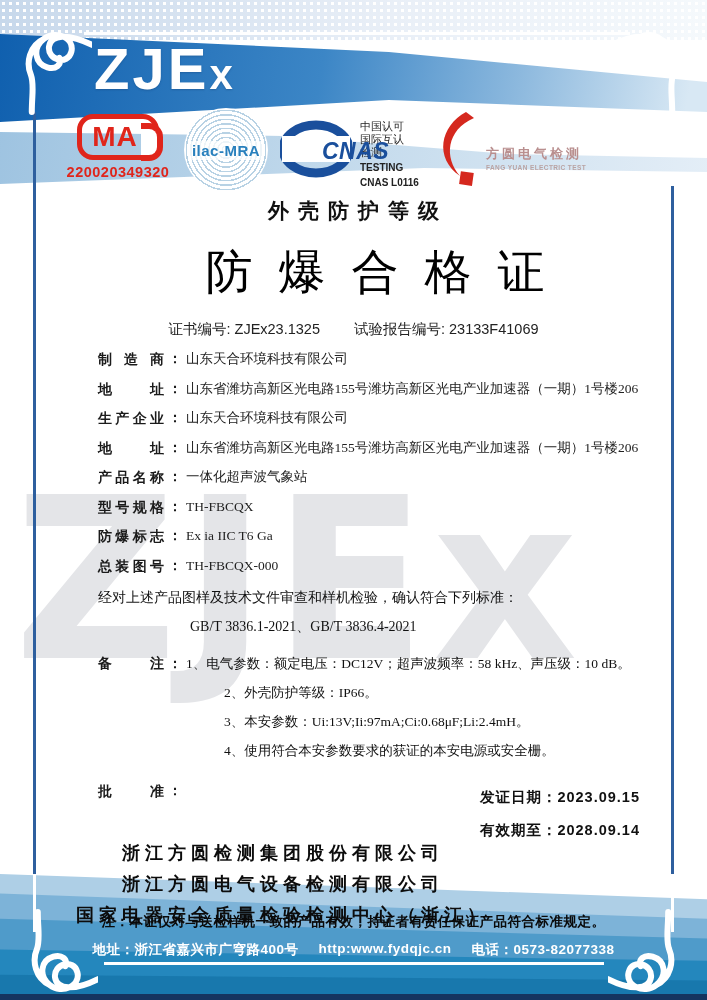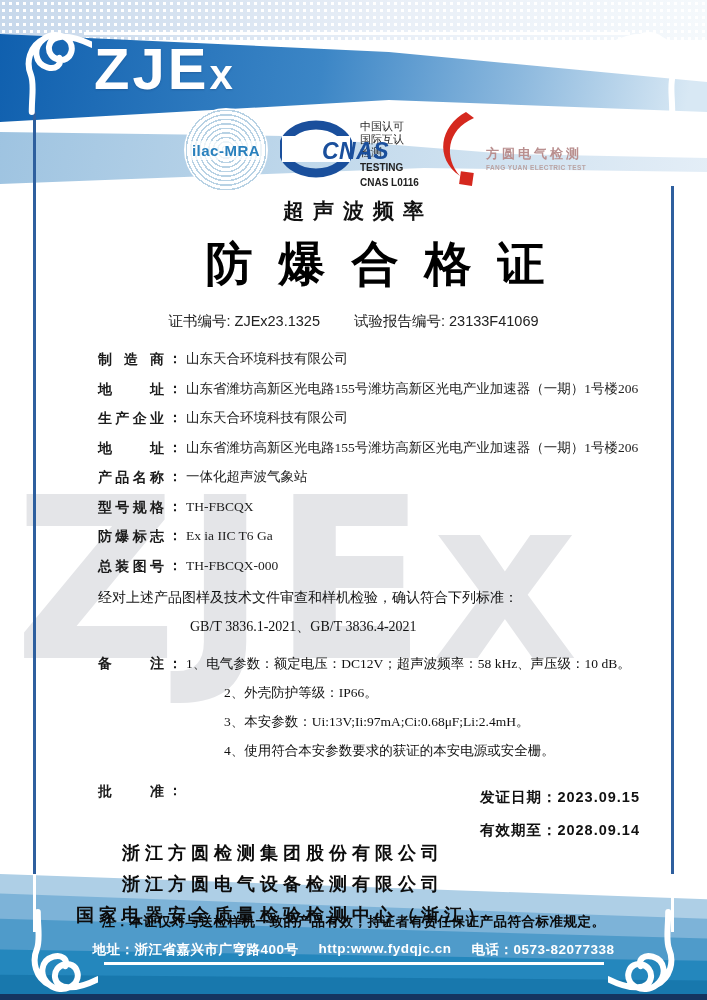--- a/index.html
+++ b/index.html
@@ -62,22 +62,22 @@
   .fl-bl{left:12px;top:908px;transform:scaleY(-1);}
   .fl-br{left:608px;top:908px;transform:scale(-1,-1);}
 
   
   .watermark{position:absolute;left:14px;top:468px;z-index:0;color:#e4e5e8;font-weight:bold;
         font-size:225px;line-height:1;letter-spacing:6px;font-family:"DejaVu Sans",sans-serif;}
 
   
   .titles{position:absolute;left:0;top:197px;width:707px;text-align:center;z-index:2;}
   .subtitle{font-size:21px;font-weight:bold;letter-spacing:9px;text-indent:9px;color:#111;}
-  .main-title{font-size:47px;font-weight:bold;letter-spacing:26px;text-indent:26px;color:#000;
-        margin-top:8px;padding-left:43px;}
+  .main-title{font-size:47px;font-weight:normal;letter-spacing:26px;text-indent:26px;color:#000;
+        margin-top:16px;padding-left:43px;}
   .cert-line{margin-top:16px;font-size:14.5px;color:#222;display:flex;justify-content:center;gap:34px;
         font-family:"Liberation Sans",sans-serif;}
 
   
   .content{position:absolute;left:98px;top:349px;width:542px;z-index:2;font-size:13.5px;}
   .frow{display:flex;align-items:flex-start;margin-bottom:9.5px;white-space:nowrap;line-height:20px;}
   .flabel{display:inline-block;width:66px;font-weight:bold;font-size:14px;text-align:justify;
         text-align-last:justify;flex:none;}
   .fcolon{flex:none;width:22px;text-align:center;font-weight:bold;}
   .fvalue{font-family:"Liberation Serif","DejaVu Serif",serif;color:#222;}
@@ -140,20 +140,24 @@
     <path d="M100,22 C72,8 52,10 50,24 C48,40 72,46 76,30 C80,14 58,4 44,15 C30,26 34,44 48,48 C58,51 65,45 62,37 M44,15 C27,23 23,43 29,57 C33,68 30,80 30,100" fill="none" stroke="#ffffff" stroke-width="7" stroke-linecap="round"></path>
   </svg>
   <svg class="flourish fl-bl" viewBox="0 0 100 100">
     <path d="M100,22 C72,8 52,10 50,24 C48,40 72,46 76,30 C80,14 58,4 44,15 C30,26 34,44 48,48 C58,51 65,45 62,37 M44,15 C27,23 23,43 29,57 C33,68 30,80 30,100" fill="none" stroke="#ffffff" stroke-width="7" stroke-linecap="round"></path>
   </svg>
   <svg class="flourish fl-br" viewBox="0 0 100 100">
     <path d="M100,22 C72,8 52,10 50,24 C48,40 72,46 76,30 C80,14 58,4 44,15 C30,26 34,44 48,48 C58,51 65,45 62,37 M44,15 C27,23 23,43 29,57 C33,68 30,80 30,100" fill="none" stroke="#ffffff" stroke-width="7" stroke-linecap="round"></path>
   </svg>
 
   <div class="logos">
+    <div class="cma">
+      <div class="cma-mark"><span>MA</span></div>
+      <div class="cma-num">220020349320</div>
+    </div>
     <div class="ilac">
       <span class="ilac-label">ilac-MRA</span>
     </div>
     <div class="cnas">
       <div class="cnas-mark">
         <svg width="72" height="58" viewBox="0 0 72 58">
           <ellipse cx="36" cy="29" rx="33" ry="24" fill="none" stroke="#1a4f9c" stroke-width="9"></ellipse>
           <rect x="2" y="16" width="68" height="26" fill="#ffffff"></rect>
         </svg>
         <span class="cnas-word">CNAS</span>
@@ -172,21 +176,21 @@
         <rect x="30" y="62" width="13" height="13" transform="rotate(8 36 68)" fill="#d5281e"></rect>
       </svg>
       <div class="fy-text">
         <div class="fy-name">方圆电气检测</div>
         <div class="fy-en">FANG YUAN ELECTRIC TEST</div>
       </div>
     </div>
   </div>
 
   <div class="titles">
-    <div class="subtitle">超声波频率</div>
+    <div class="subtitle">外壳防护等级</div>
     <div class="main-title">防爆合格证</div>
     <div class="cert-line">
       <span>证书编号: ZJEx23.1325</span>
       <span>试验报告编号: 23133F41069</span>
     </div>
   </div>
 
   <div class="content">
     <div id="fields">
     <div class="frow">

